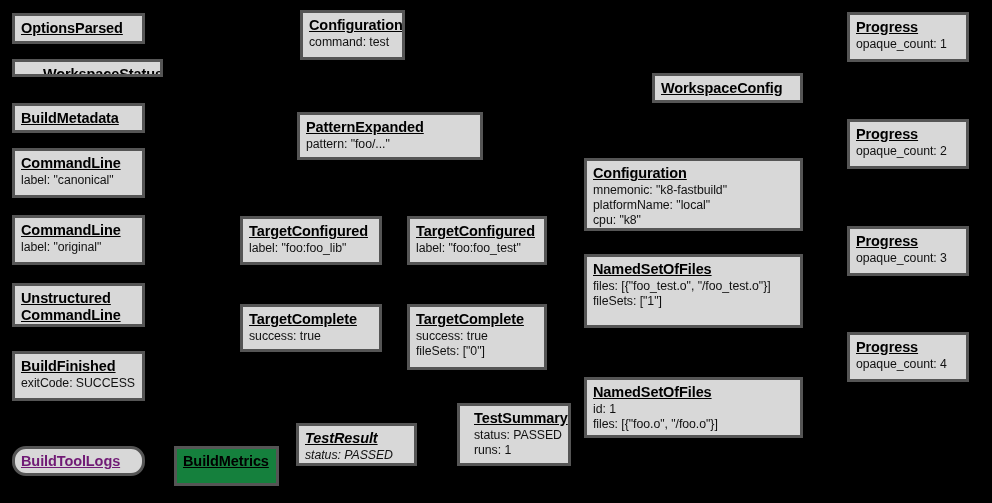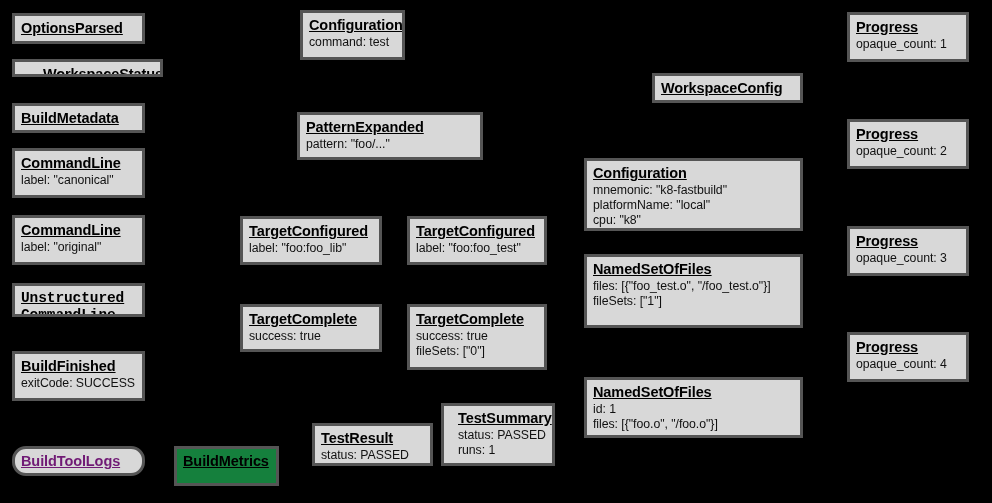--- a/index.html
+++ b/index.html
@@ -64,21 +64,21 @@
       <div class="node-fields">
         <div class="node-field">label: "canonical"</div>
       </div>
     </div>
     <div class="node" style="left: 12px; top: 215px; width: 133px; height: 50px; background: rgb(216, 216, 216); border-color: rgb(85, 85, 85); color: rgb(0, 0, 0);">
       <div class="node-title">CommandLine</div>
       <div class="node-fields">
         <div class="node-field">label: "original"</div>
       </div>
     </div>
-    <div class="node" style="left: 12px; top: 283px; width: 133px; height: 34px; background: rgb(216, 216, 216); border-color: rgb(85, 85, 85); color: rgb(0, 0, 0); font-family: Liberation Mono, monospace;">
+    <div class="node" style="left: 12px; top: 283px; width: 133px; height: 44px; background: rgb(216, 216, 216); border-color: rgb(85, 85, 85); color: rgb(0, 0, 0);">
       <div class="node-title">Unstructured
 CommandLine</div>
     </div>
     <div class="node" style="left: 12px; top: 351px; width: 133px; height: 50px; background: rgb(216, 216, 216); border-color: rgb(85, 85, 85); color: rgb(0, 0, 0);">
       <div class="node-title">BuildFinished</div>
       <div class="node-fields">
         <div class="node-field">exitCode: SUCCESS</div>
       </div>
     </div>
     <div class="node" style="left: 12px; top: 446px; width: 133px; height: 30px; background: rgb(216, 216, 216); border-color: rgb(85, 85, 85); color: #701a75; border-radius: 14px;">
@@ -117,27 +117,27 @@
         <div class="node-field">success: true</div>
       </div>
     </div>
     <div class="node" style="left: 407px; top: 304px; width: 140px; height: 66px; background: rgb(216, 216, 216); border-color: rgb(85, 85, 85); color: rgb(0, 0, 0);">
       <div class="node-title">TargetComplete</div>
       <div class="node-fields">
         <div class="node-field">success: true</div>
         <div class="node-field">fileSets: ["0"]</div>
       </div>
     </div>
-    <div class="node" style="left: 312px; top: 423px; width: 121px; height: 43px; background: rgb(216, 216, 216); border-color: rgb(85, 85, 85); color: rgb(0, 0, 0);">
+    <div class="node" style="left: 296px; top: 423px; width: 121px; height: 43px; background: rgb(216, 216, 216); border-color: rgb(85, 85, 85); color: rgb(0, 0, 0); font-style: italic;">
       <div class="node-title">TestResult</div>
       <div class="node-fields">
         <div class="node-field">status: PASSED</div>
       </div>
     </div>
-    <div class="node" style="left: 441px; top: 403px; width: 114px; height: 63px; background: rgb(216, 216, 216); border-color: rgb(85, 85, 85); color: rgb(0, 0, 0); padding-left: 14px;">
+    <div class="node" style="left: 457px; top: 403px; width: 114px; height: 63px; background: rgb(216, 216, 216); border-color: rgb(85, 85, 85); color: rgb(0, 0, 0); padding-left: 14px;">
       <div class="node-title">TestSummary</div>
       <div class="node-fields">
         <div class="node-field">status: PASSED</div>
         <div class="node-field">runs: 1</div>
       </div>
     </div>
     <div class="node" style="left: 652px; top: 73px; width: 151px; height: 30px; background: rgb(216, 216, 216); border-color: rgb(85, 85, 85); color: rgb(0, 0, 0);">
       <div class="node-title">WorkspaceConfig</div>
     </div>
     <div class="node" style="left: 584px; top: 158px; width: 219px; height: 73px; background: rgb(216, 216, 216); border-color: rgb(85, 85, 85); color: rgb(0, 0, 0);">

